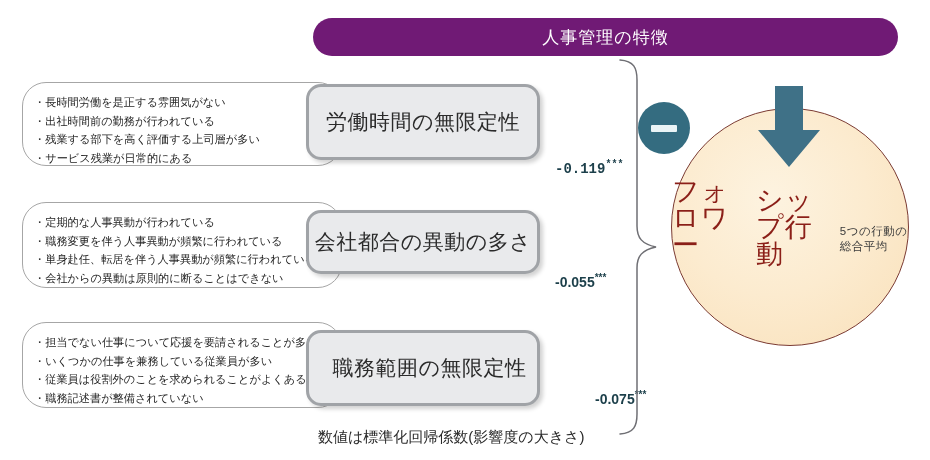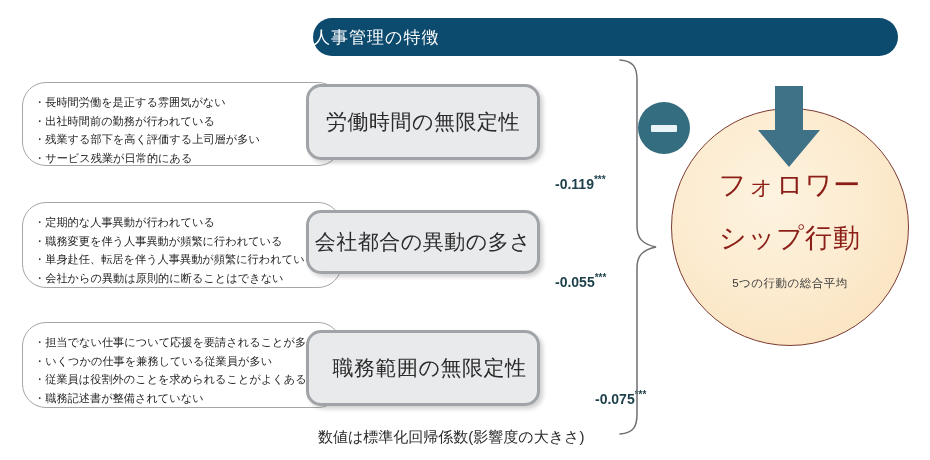--- a/index.html
+++ b/index.html
@@ -16,25 +16,25 @@
     color: #262626;
   }
 
   
   #title-banner {
     position: absolute;
     left: 313px;
     top: 18px;
     width: 585px;
     height: 38px;
-    background: #0c4a6e;
+    background: #701a75;
     border-radius: 19px;
     display: flex;
     align-items: center;
-    justify-content: flex-start;
+    justify-content: center;
   }
   #title-banner .title-text {
     color: #ffffff;
     font-size: 17px;
     letter-spacing: 1px;
     font-weight: 400;
   }
 
   
   .bullet-box {
@@ -83,21 +83,21 @@
 
   
   .coef {
     position: absolute;
     left: 555px;
     font-size: 14px;
     font-weight: bold;
     color: #1c3f4a;
     white-space: nowrap;
   }
-  .coef.c1 { top: 174px; }
+  .coef.c1 { top: 159px; font-family: Liberation Mono, monospace; }
   .coef.c2 { top: 272px; }
   .coef.c3 { top: 389px; margin-left: 40px; }
   .coef .stars {
     font-size: 10px;
     vertical-align: super;
     letter-spacing: 0px;
   }
 
   
   #brace {
@@ -133,21 +133,21 @@
     position: absolute;
     left: 671px;
     top: 108px;
     width: 238px;
     height: 238px;
     border-radius: 50%;
     background: radial-gradient(circle at 42% 38%, #fdf3e0 0%, #fcebcf 48%, #f9e0b9 100%);
     border: 1.4px solid #7b3b33;
     box-sizing: border-box;
     display: flex;
-    flex-direction: column;
+    flex-direction: row;
     align-items: center;
     justify-content: center;
   }
   .outcome-line {
     color: #8b1f18;
     font-size: 27px;
     letter-spacing: 1px;
     line-height: 1.0;
   }
   .outcome-line.l1 { margin-bottom: 26px; margin-top: 8px; }

